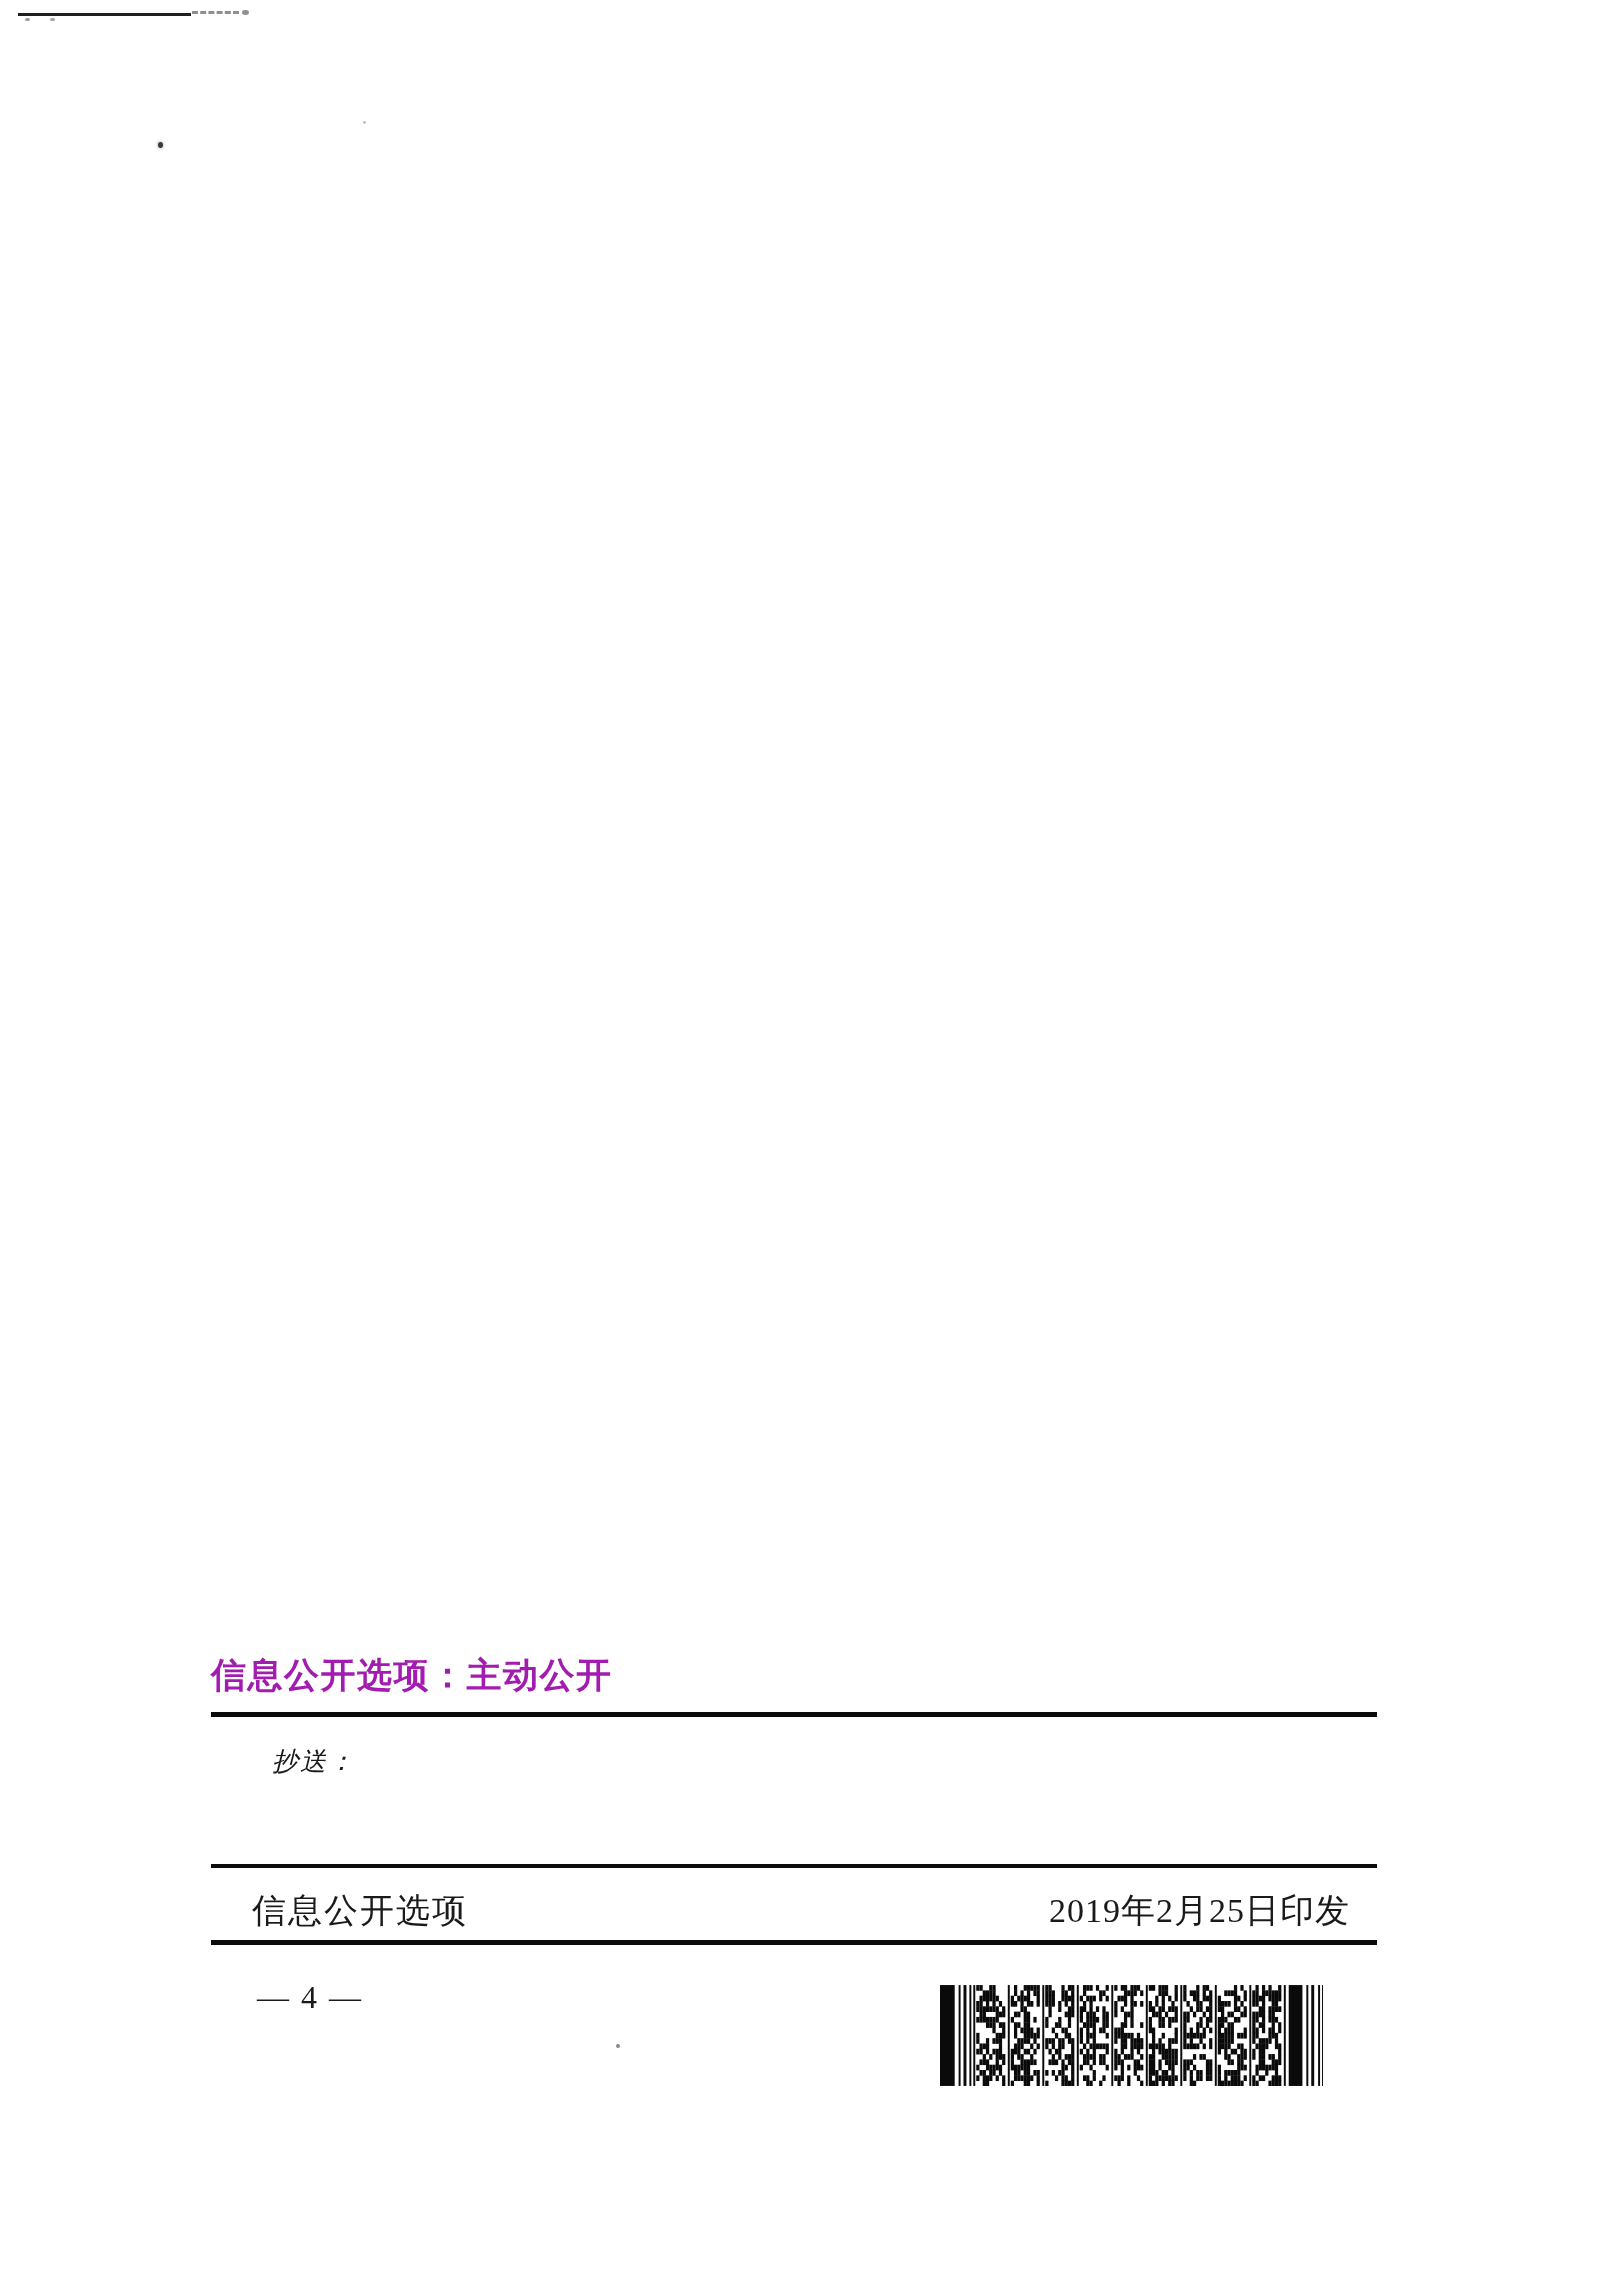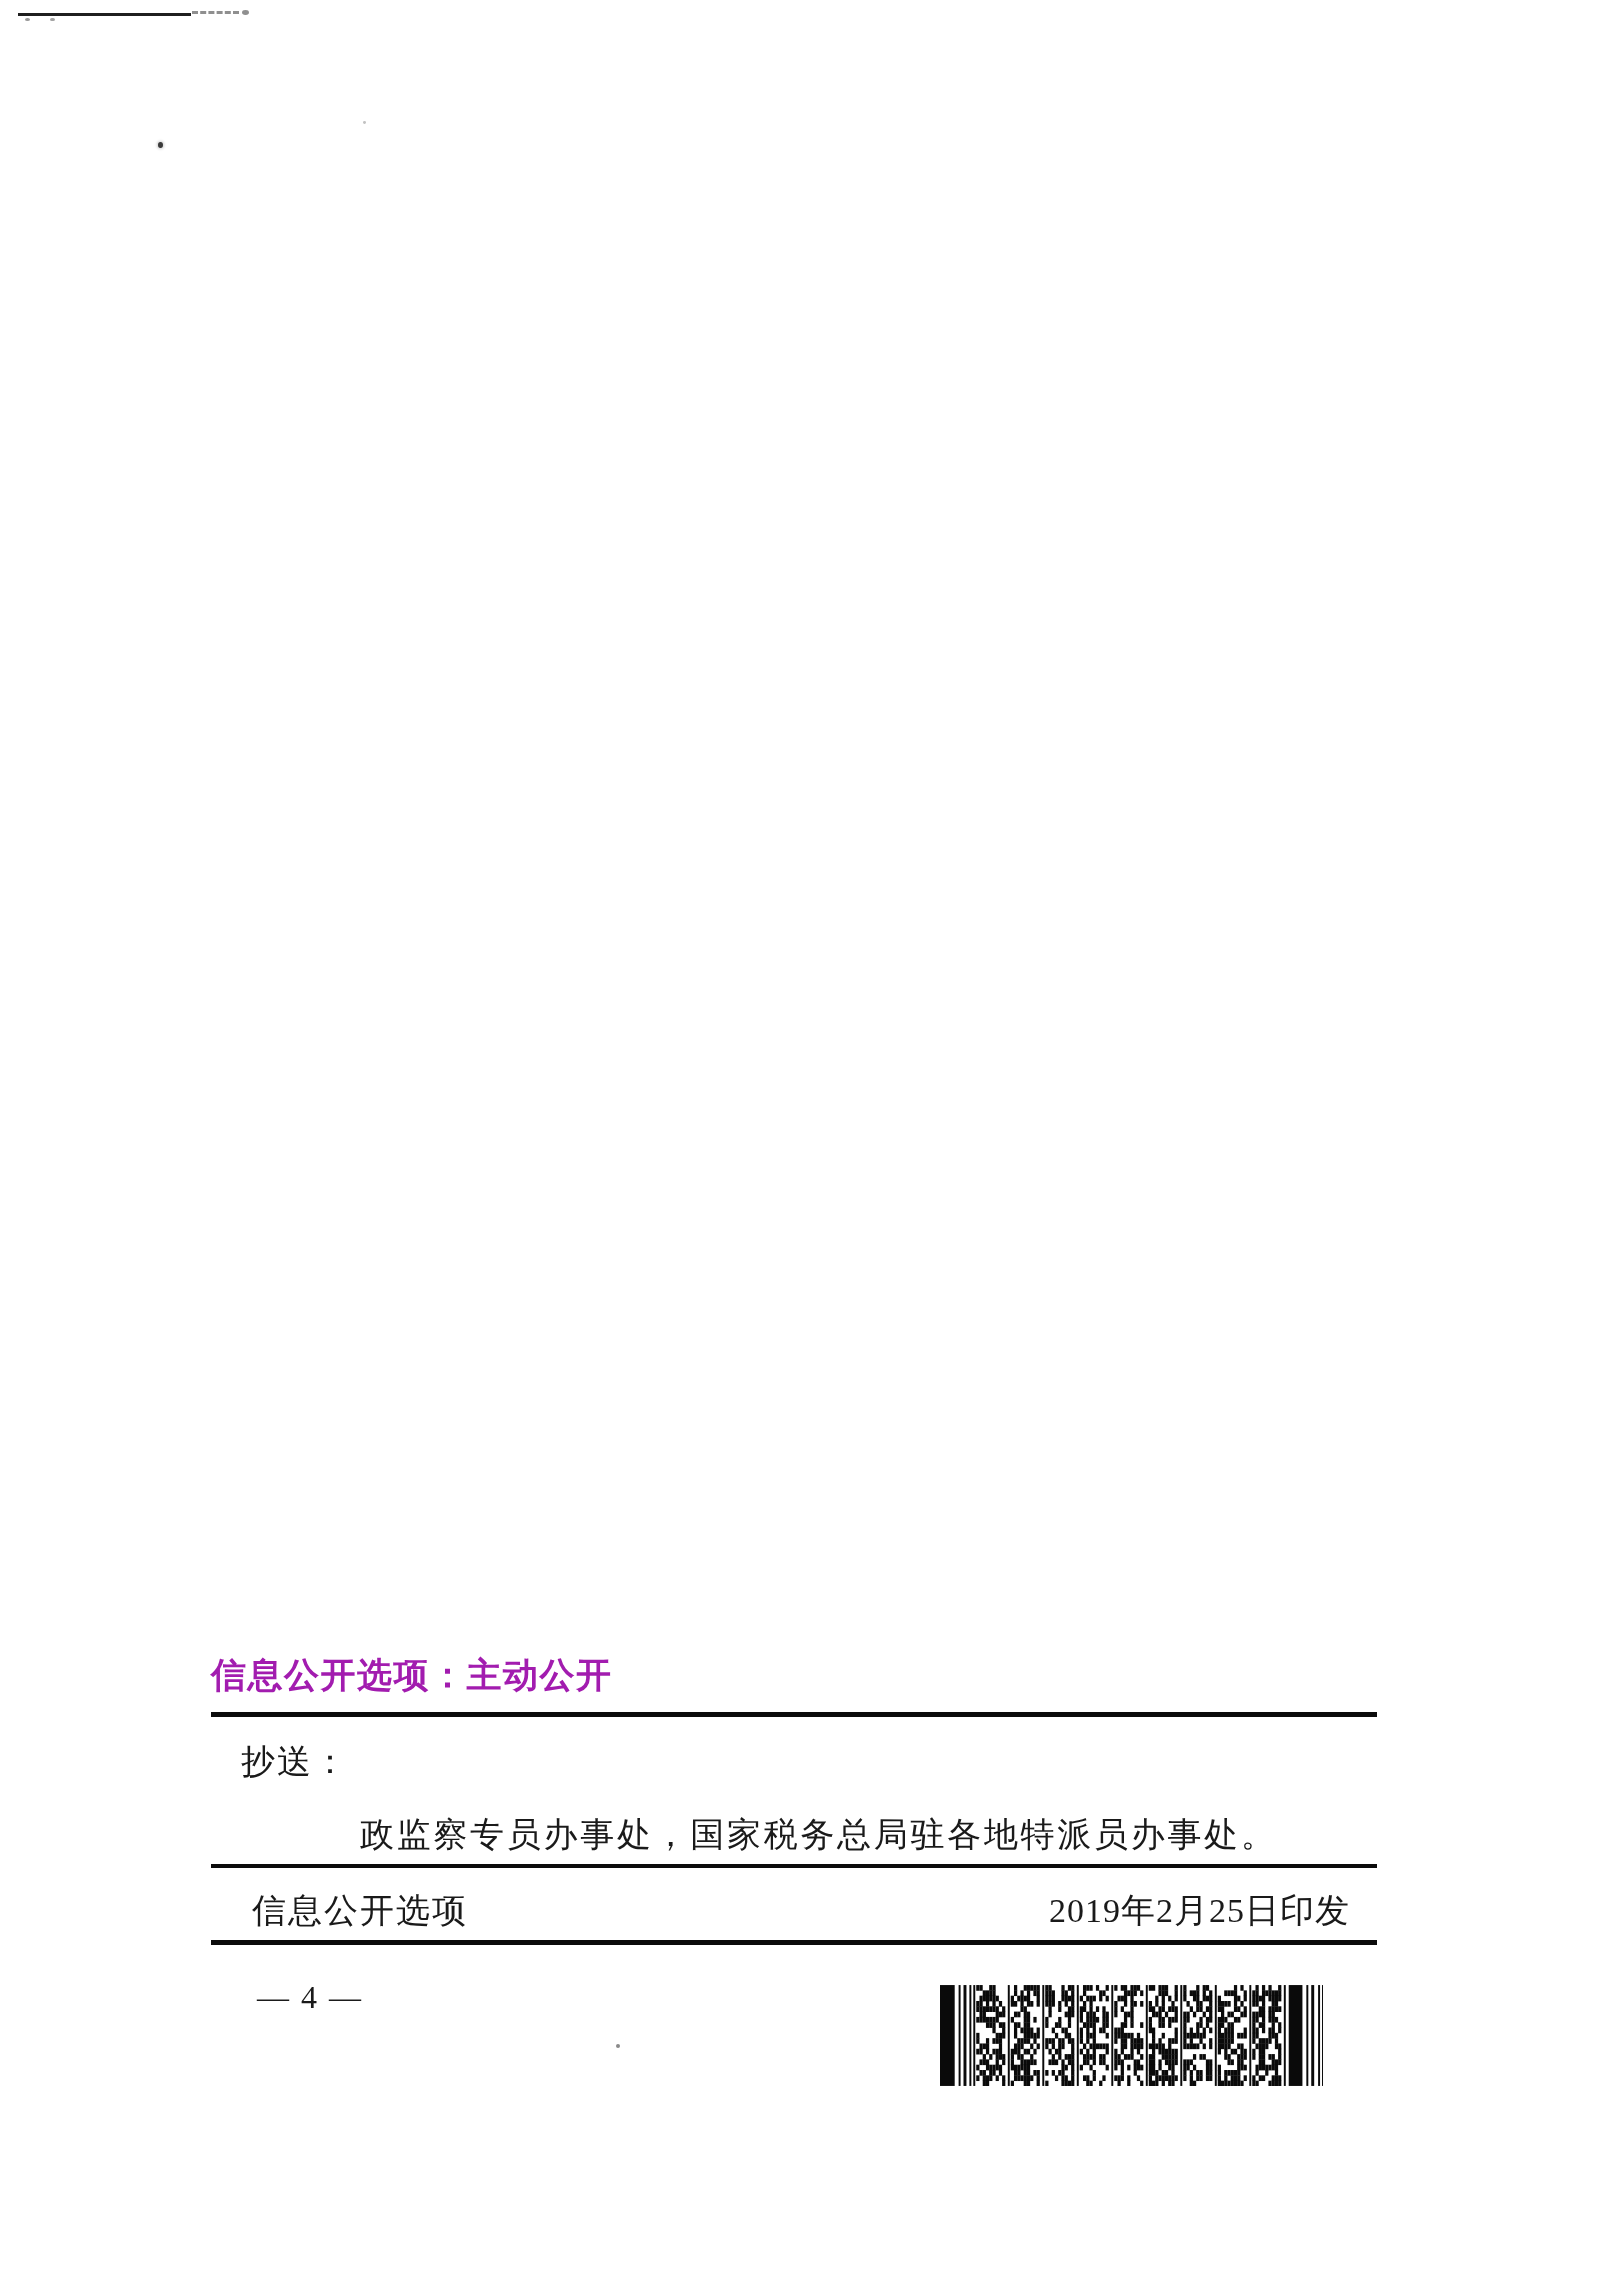--- a/index.html
+++ b/index.html
@@ -58,25 +58,26 @@
     left: 211px;
     width: 1166px;
     background: #0b0b0b;
   }
   .rule.r1 { top: 1712px; height: 4.9px; }
   .rule.r2 { top: 1864px; height: 3.9px; }
   .rule.r3 { top: 1940px; height: 4.9px; }
 
   .cc-label {
     position: absolute;
-    left: 241px; top: 1743px;
-    font-size: 34px;
+    left: 272px; top: 1743px;
+    font-size: 26px;
     line-height: 37px;
     letter-spacing: 2px;
     white-space: nowrap;
+    font-style: italic;
   }
   .cc-line1 {
     position: absolute;
     left: 360px; top: 1743px;
     font-size: 34px;
     line-height: 37px;
     letter-spacing: 2.7px;
     white-space: nowrap;
   }
   .cc-line2 {
@@ -130,21 +131,20 @@
   <div class="speck s3"></div>
   <div class="speck s4"></div>
   <div class="speck s5"></div>
   <div class="speck s6"></div>
 
   <div class="disclosure">信息公开选项：主动公开</div>
 
   <div class="rule r1"></div>
 
   <span class="cc-label">抄送：</span>
-  <span class="cc-line2">政监察专员办事处，国家税务总局驻各地特派员办事处。</span>
 
   <div class="rule r2"></div>
 
   <span class="issuer">信息公开选项</span>
   <span class="print-date">2019年2月25日印发</span>
 
   <div class="rule r3"></div>
 
   <span class="page-number">— 4 —</span>
 

